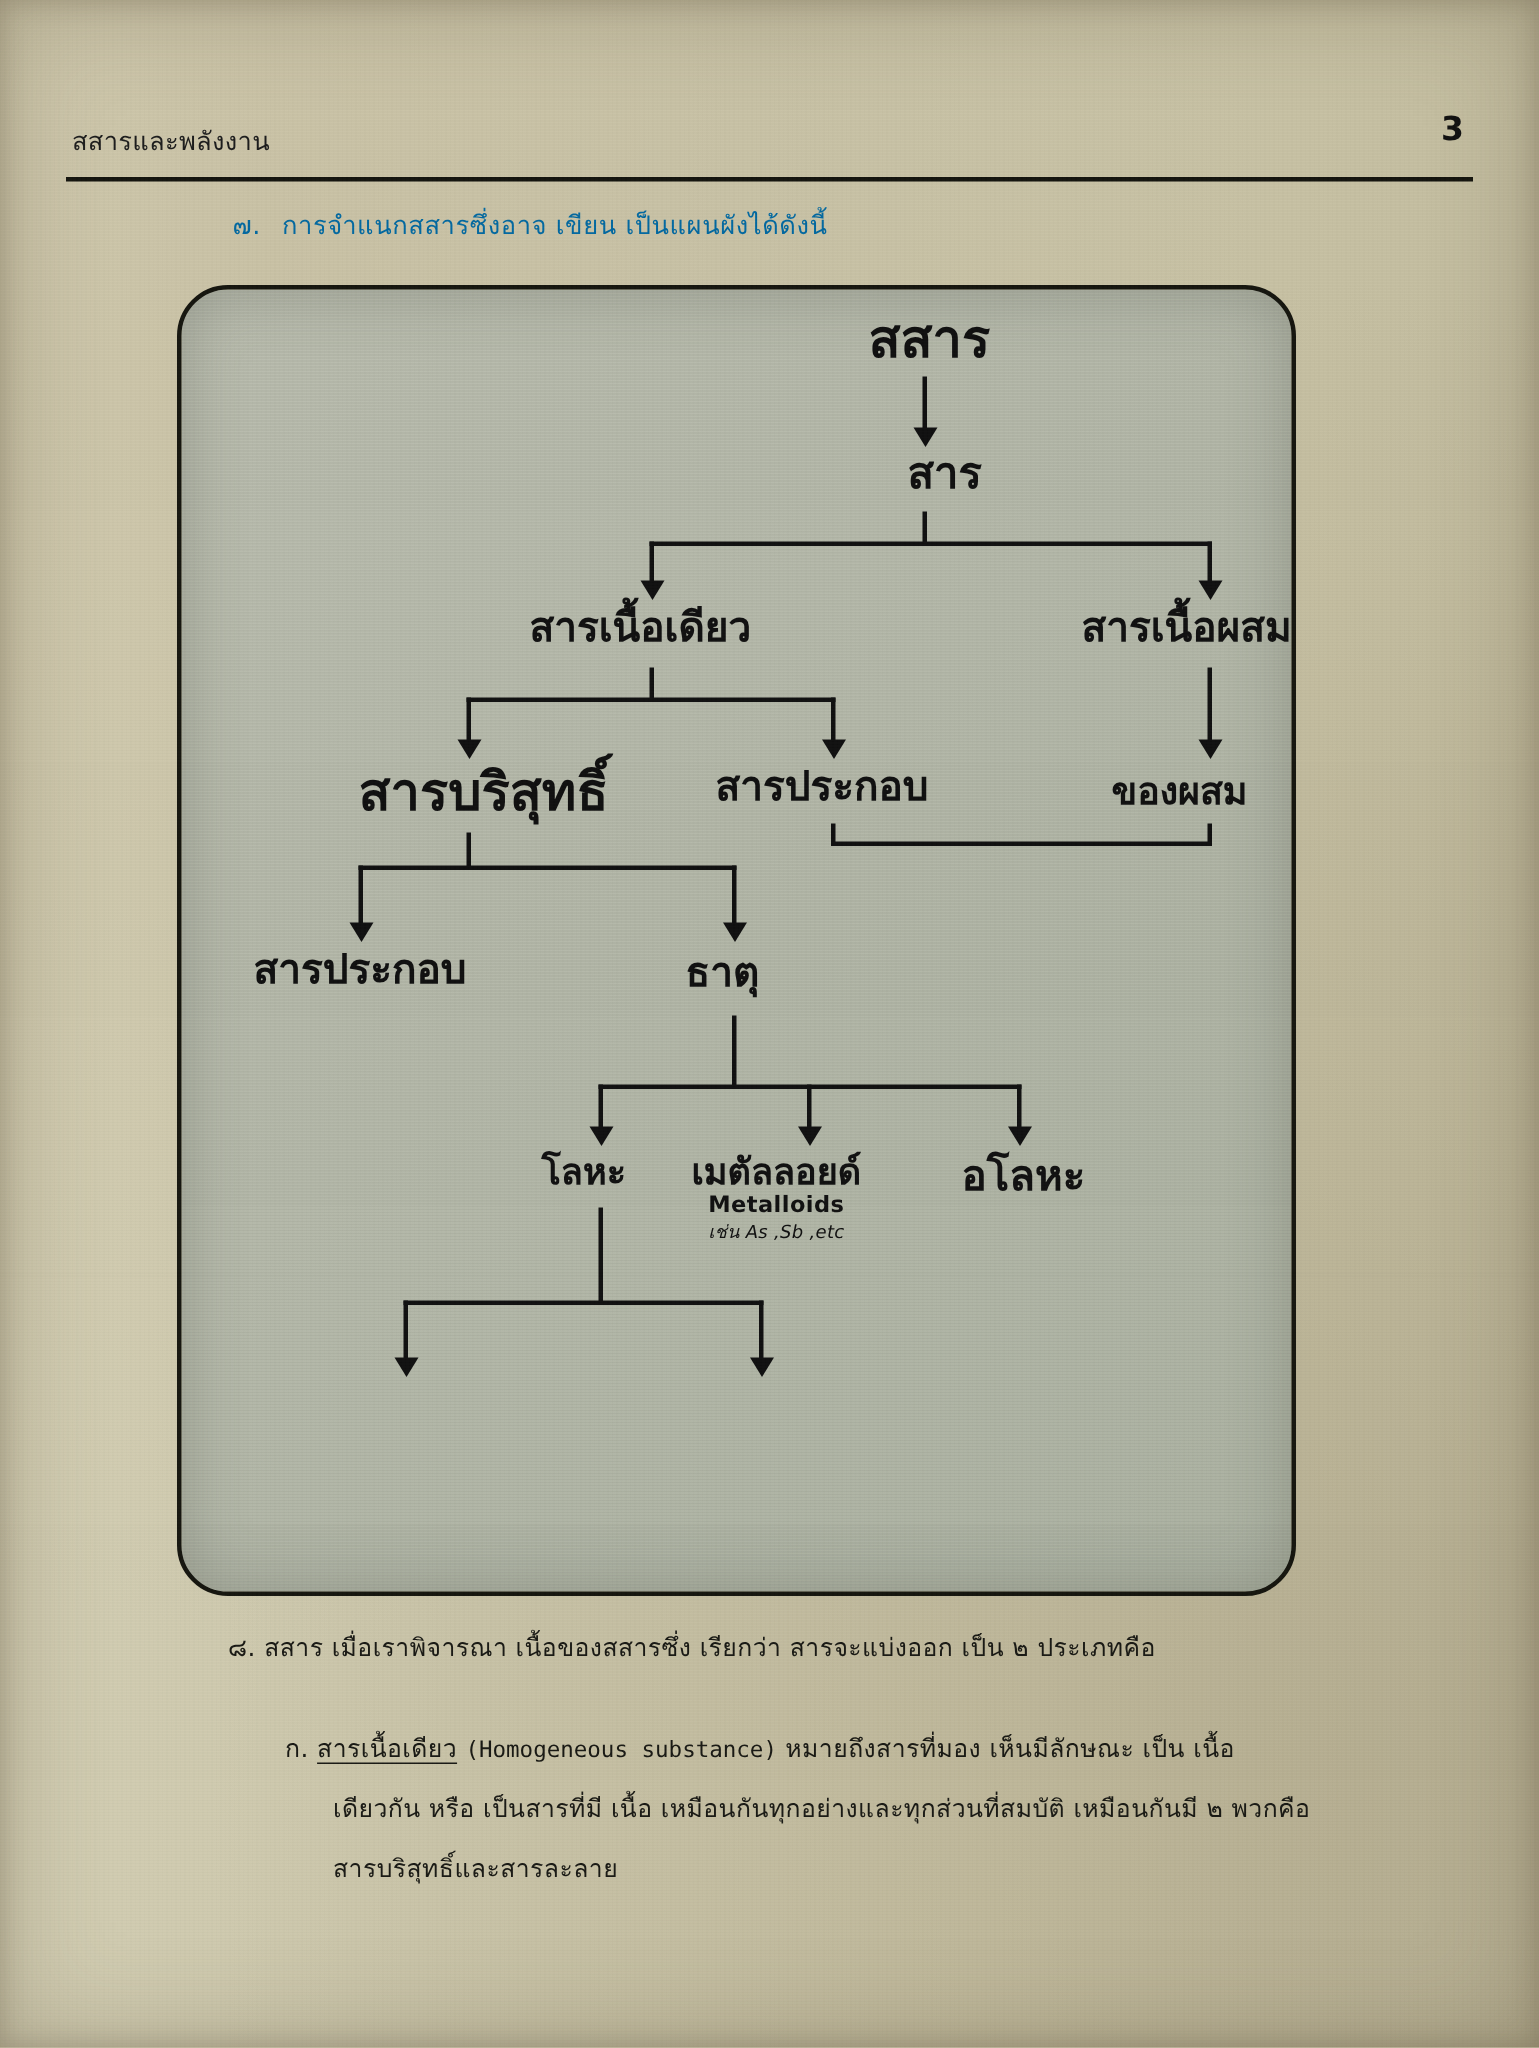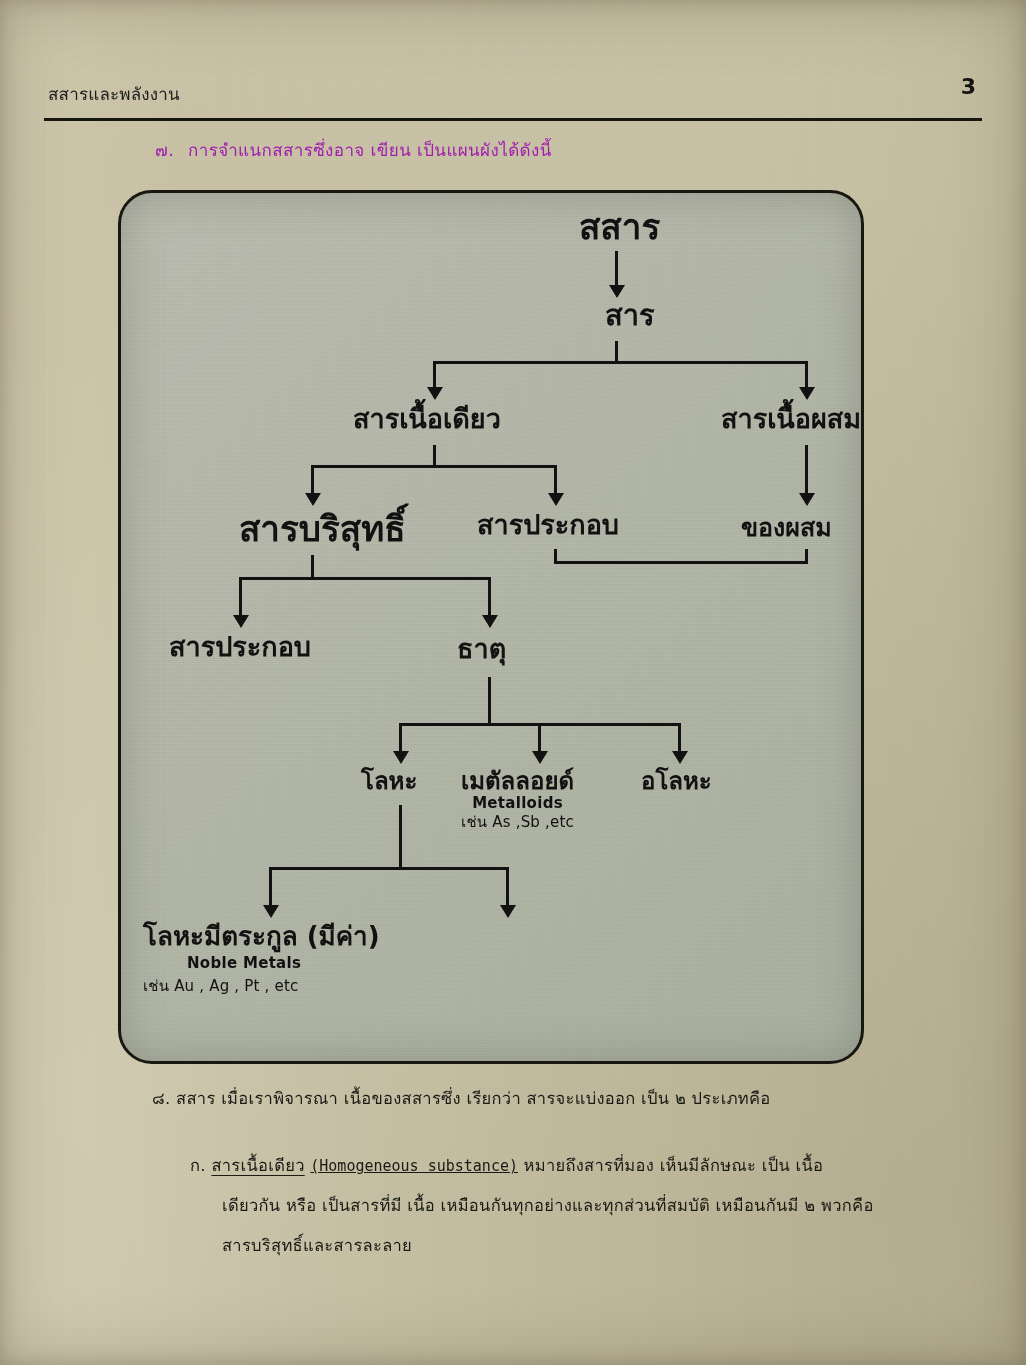--- a/index.html
+++ b/index.html
@@ -70,21 +70,21 @@
     height: 3px;
     background: #15150f;
   }
 
   
   .intro-line {
     position: absolute;
     left: 155px;
     top: 136px;
     font-size: 17px;
-    color: #a21caf;
+    color: #0369a1;
     letter-spacing: .4px;
   }
   .intro-line .num { margin-right: 14px; }
 
   
   .diagram {
     position: absolute;
     left: 118px;
     top: 190px;
     width: 740px;
@@ -112,24 +112,25 @@
   }
   .node .sub {
     display: block;
     font-size: 15px;
     font-weight: bold;
     letter-spacing: .3px;
     margin-top: 2px;
   }
   .node .eg {
     display: block;
-    font-size: 15px;
+    font-size: 12px;
     font-weight: normal;
     letter-spacing: .2px;
     margin-top: 3px;
+    font-style: italic;
   }
   .ln {
     position: absolute;
     background: #101010;
   }
   .arrow {
     position: absolute;
     width: 0; height: 0;
     border-left: 8px solid transparent;
     border-right: 8px solid transparent;
@@ -149,21 +150,20 @@
   .p9b { left: 222px; top: 1192px; }
   .p9c { left: 222px; top: 1232px; }
   .underline-term {
     text-decoration: underline;
     text-underline-offset: 4px;
   }
   .mono-inline {
     font-family: "DejaVu Sans Mono", monospace;
     font-size: 15px;
     letter-spacing: 0px;
-    text-decoration: underline;
   }
 </style>
 </head>
 <body>
 
 <div class="page"></div>
 
 <div class="header">
   <div class="running-head">สสารและพลังงาน</div>
   <div class="page-num">3</div>
@@ -230,34 +230,29 @@
   <div class="arrow" style="left:272px; top:558px;"></div>
   <div class="arrow" style="left:411px; top:558px;"></div>
   <div class="arrow" style="left:551px; top:558px;"></div>
 
   <div class="node" style="left:240px; top:576px; font-size:24px;">โลหะ</div>
   <div class="node" style="left:340px; top:576px; font-size:24px; text-align:center;">
     <span>เมตัลลอยด์</span>
     <span class="sub">Metalloids</span>
     <span class="eg">เช่น As ,Sb ,etc</span>
   </div>
-  <div class="node" style="left:520px; top:576px; font-size:24px;">อโลหะ</div>
+  <div class="node" style="left:520px; top:576px; font-size:28px;">อโลหะ</div>
 
   <div class="ln" style="left:278px; top:612px; width:3px; height:64px;"></div>
   <div class="ln" style="left:148px; top:674px; width:240px; height:3px;"></div>
   <div class="ln" style="left:148px; top:674px; width:3px; height:42px;"></div>
   <div class="ln" style="left:385px; top:674px; width:3px; height:42px;"></div>
   <div class="arrow" style="left:142px; top:712px;"></div>
   <div class="arrow" style="left:379px; top:712px;"></div>
 
-  <div class="node" style="left:22px; top:730px; font-size:26px;">
-    <span>โลหะมีตระกูล (มีค่า)</span>
-    <span class="sub" style="margin-left:44px; margin-top:6px;">Noble  Metals</span>
-    <span class="eg" style="margin-top:7px;">เช่น Au , Ag , Pt , etc</span>
-  </div>
 </div>
 
 <div class="para p8">๘.  สสาร เมื่อเราพิจารณา เนื้อของสสารซึ่ง เรียกว่า  สารจะแบ่งออก เป็น ๒ ประเภทคือ</div>
 
 <div class="para p9a">
   <span>ก.</span>
   <span class="underline-term">สารเนื้อเดียว</span>
   <span class="mono-inline">(Homogeneous  substance)</span>
   <span>หมายถึงสารที่มอง เห็นมีลักษณะ เป็น เนื้อ</span>
 </div>

